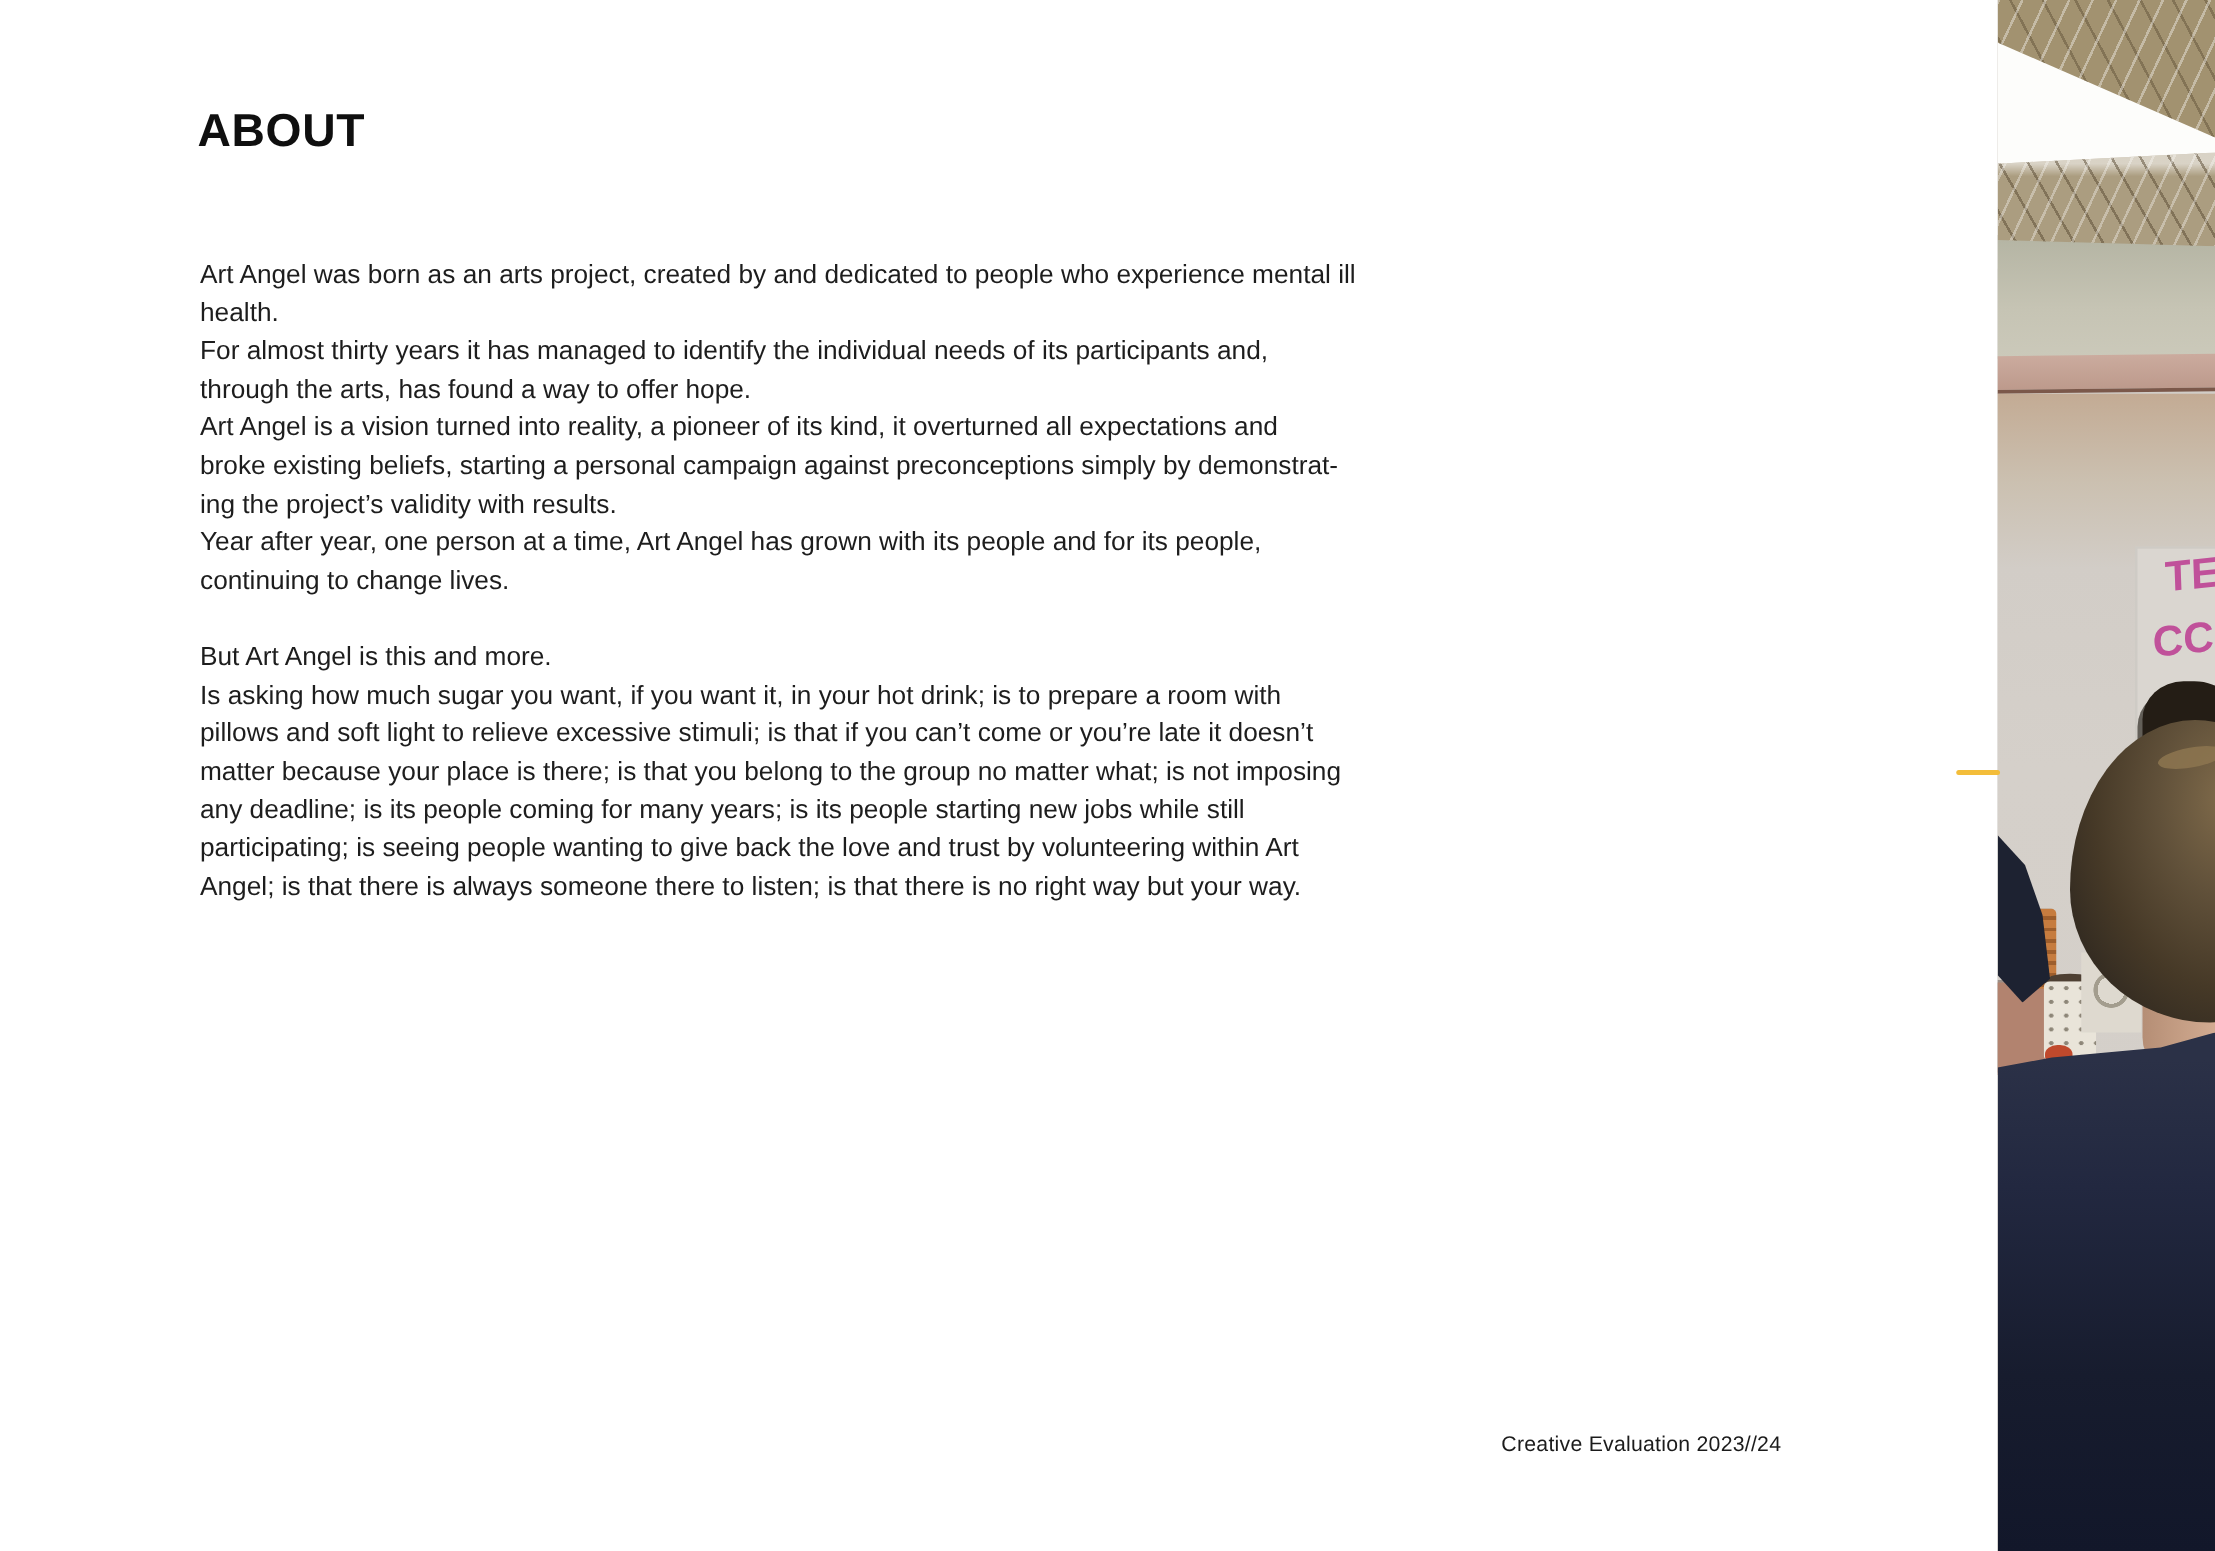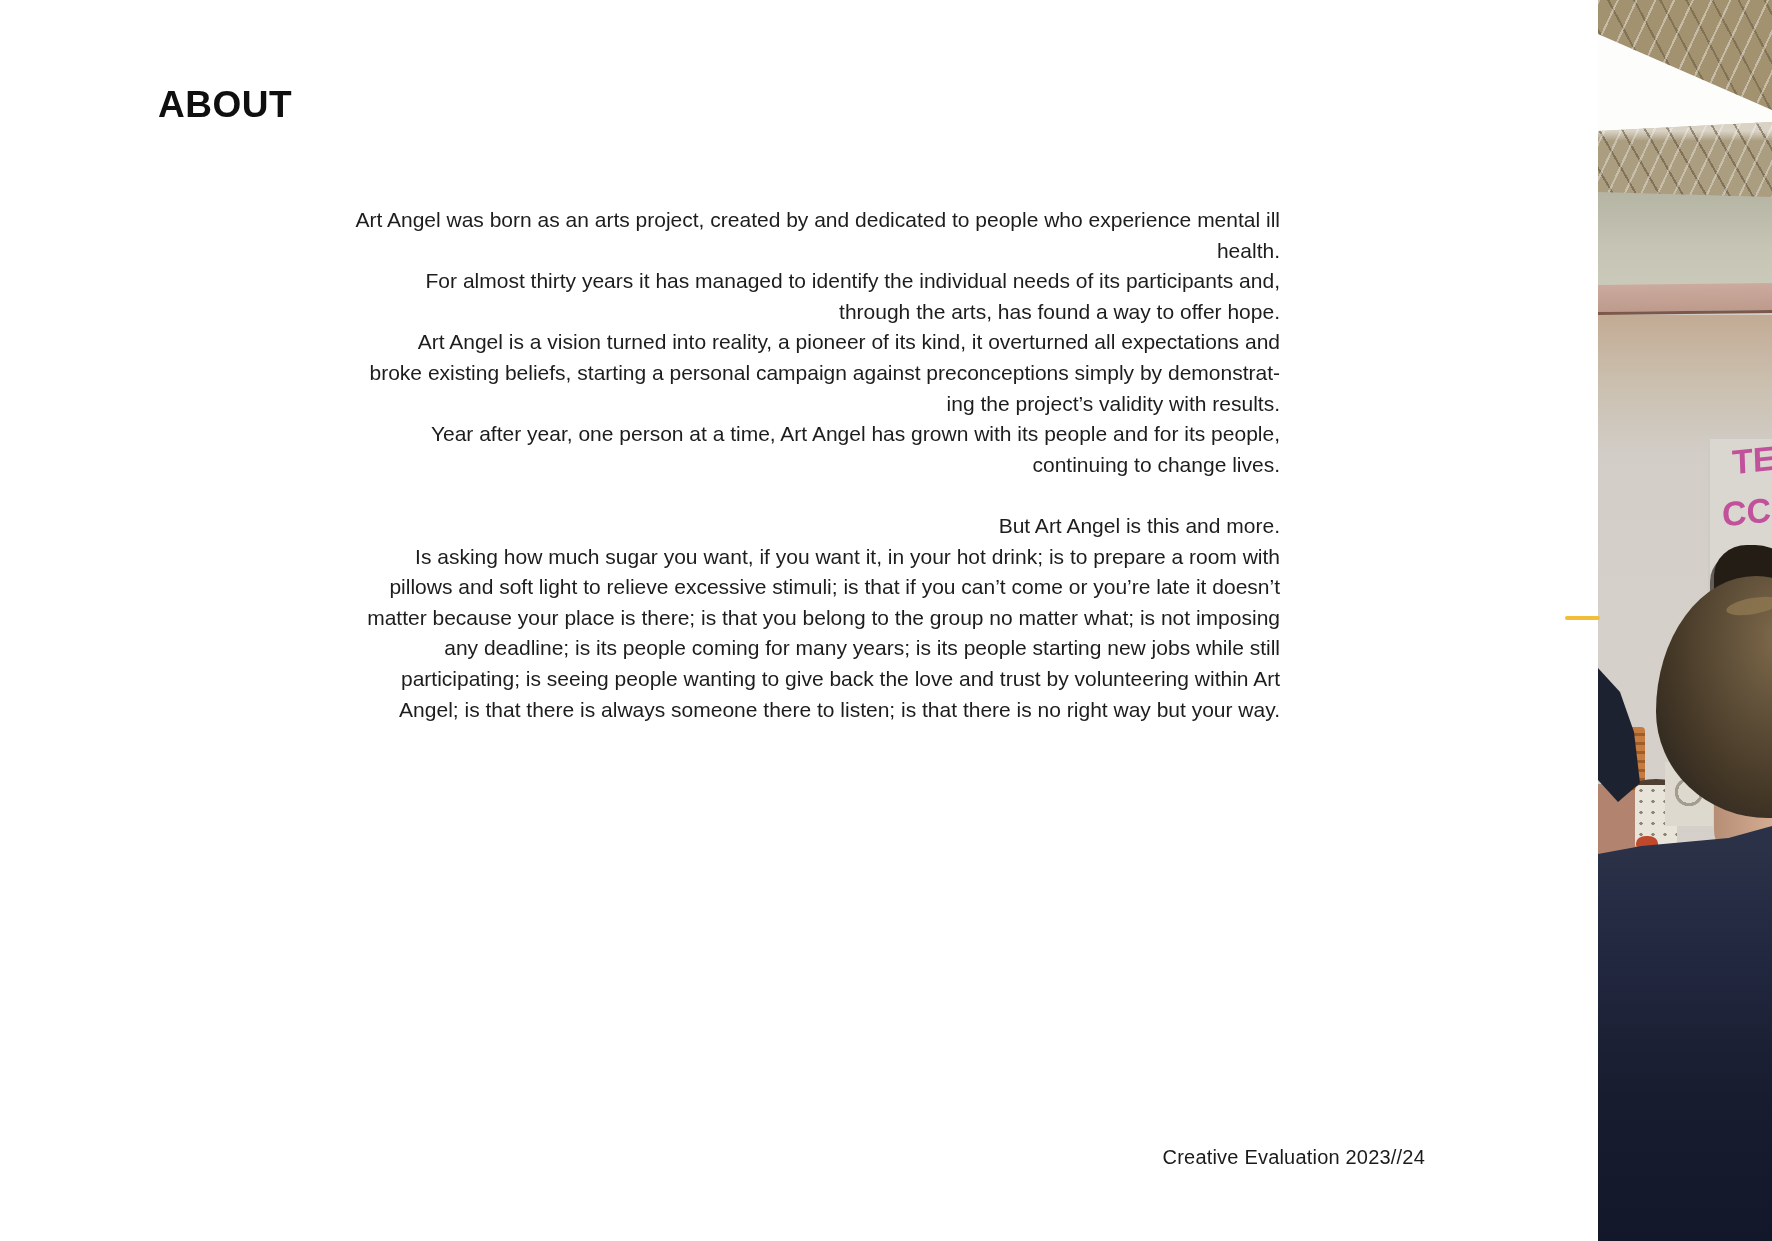--- a/index.html
+++ b/index.html
@@ -8,26 +8,26 @@
     position:relative; width:1772px; height:1241px;
     background:#ffffff; overflow:hidden;
     font-family:"Liberation Sans", sans-serif; color:#1d1d1d;
   }
   .about-title {
     position:absolute; left:158px; top:84px;
     font-size:37px; font-weight:700; color:#0f0f0f; letter-spacing:0.5px;
   }
   .body-copy {
     position:absolute; left:160px; top:205px; width:1120px;
-    font-size:21px; line-height:30.6px; color:#1d1d1d;text-align:right;
+    font-size:21px; line-height:30.6px; color:#1d1d1d;
   }
   .body-copy p { white-space:pre-line; margin:0 0 30.6px 0; }
   .footer-caption {
     position:absolute; right:347px; top:1146px;
-    font-size:20px; color:#1b1b1b; letter-spacing:0.2px;
+    font-size:17px; color:#1b1b1b; letter-spacing:0.2px;
   }
   .accent-dash {
     position:absolute; left:1565px; top:616px; width:35px; height:4px;
     background:#f3bd3a; border-radius:2px; z-index:5;
   }
   
   .photo {
     position:absolute; left:1598px; top:0; width:174px; height:1241px;
     overflow:hidden; background:#d2cdc7;
   }

